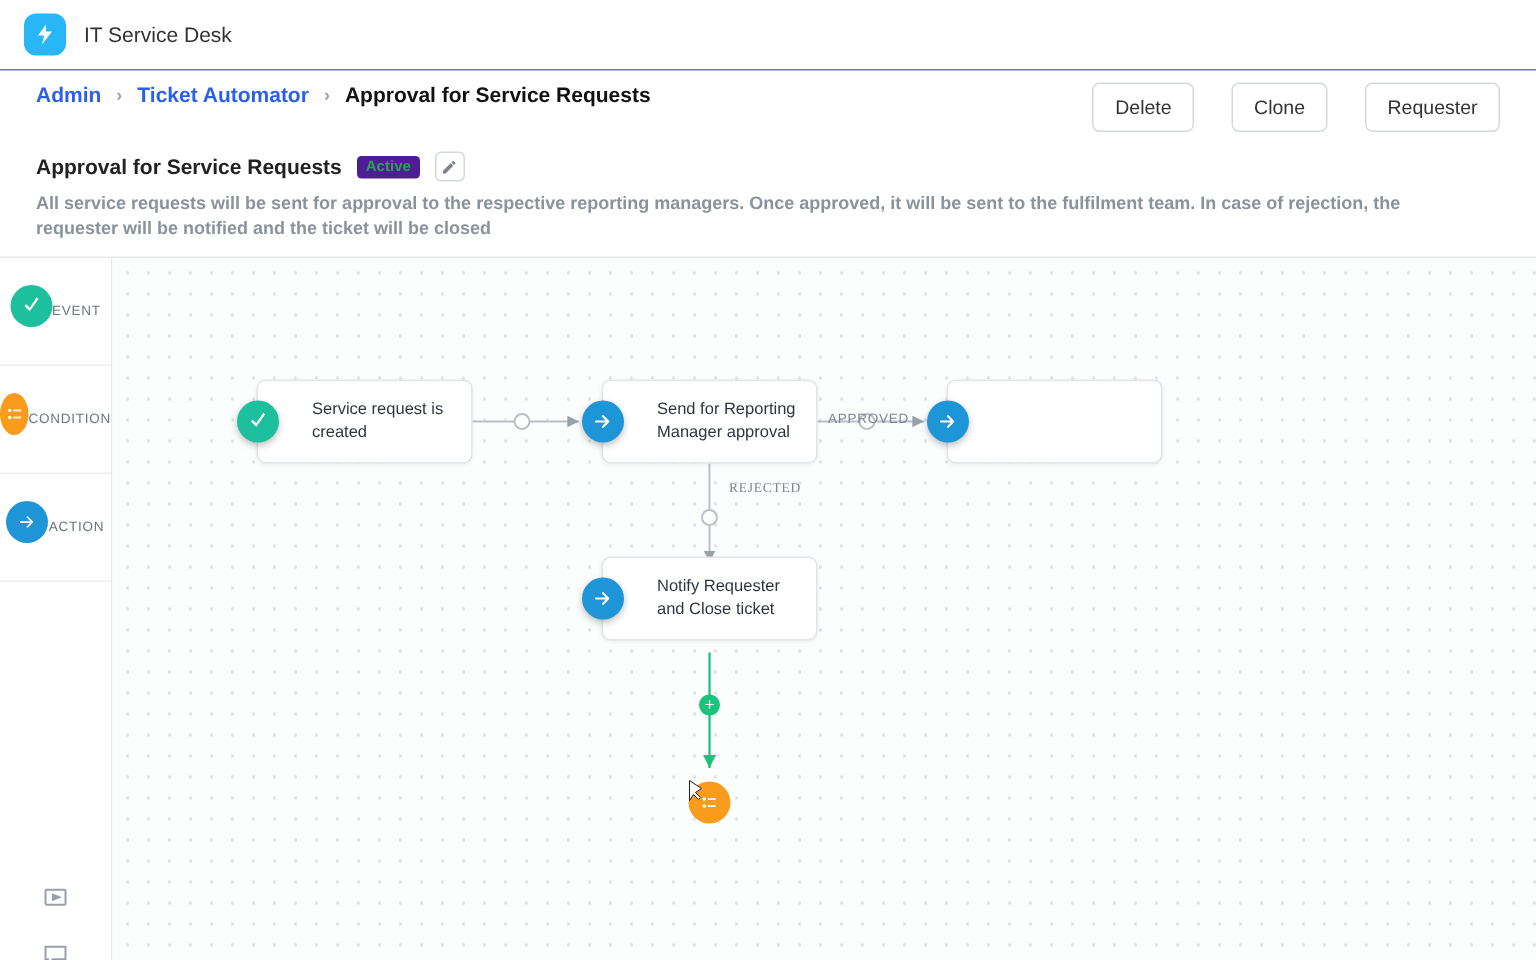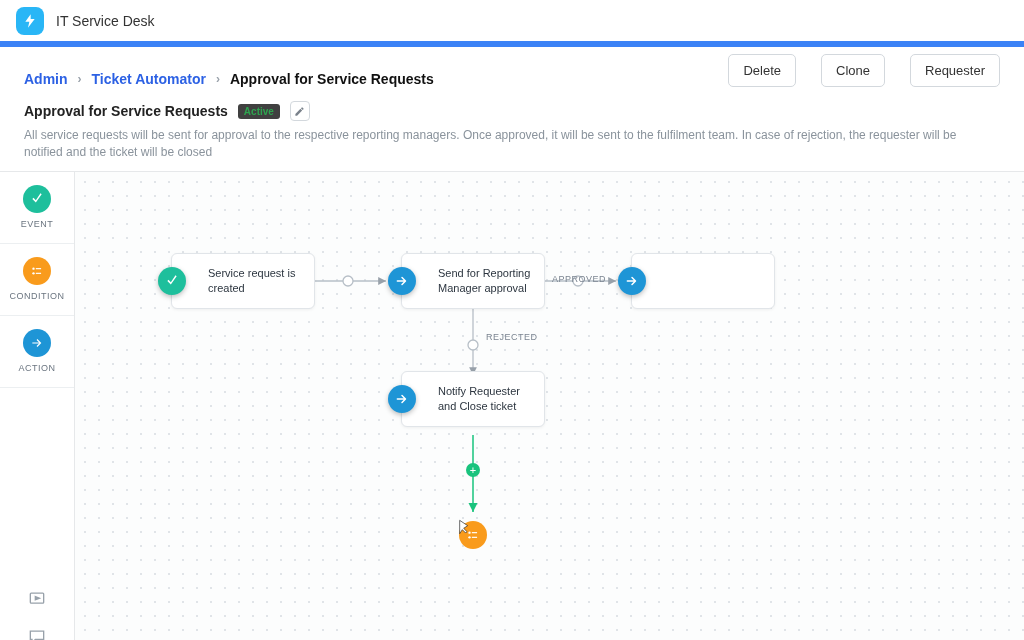--- a/index.html
+++ b/index.html
@@ -11,36 +11,36 @@
     height: 640px;
     overflow: hidden;
     background: #fff;
   }
 
   
   .appbar {
     display: flex;
     align-items: center;
     padding: 10px 16px;
-    border-bottom: 6px solid #3b82f6;
+    border-bottom: 1px solid #3b82f6;
     height: 47px;
   }
   .app-logo {
     width: 28px; height: 28px;
     background: #29b6f6;
     border-radius: 8px;
     display: flex; align-items: center; justify-content: center;
     margin-right: 12px;
   }
   .app-title { font-size: 14px; color: #333; font-weight: 500; }
 
   
   .action-header {
     display: flex;
-    align-items: flex-end;
+    align-items: flex-start;
     justify-content: space-between;
     padding: 8px 24px;
     height: 48px;
   }
   .breadcrumbs {
     display: flex;
     align-items: center;
     font-size: 14px;
     font-weight: 600;
     gap: 10px;
@@ -66,58 +66,59 @@
     border-bottom: 1px solid #e6e8ea;
   }
   .desc-title-row {
     display: flex;
     align-items: center;
     gap: 10px;
     margin-bottom: 6px;
   }
   .desc-title { font-size: 14px; font-weight: 600; color: #222; }
   .badge {
-    background: #404040;
+    background: #4c1d95;
     color: #2ea44f;
     font-size: 10px;
     font-weight: 600;
     padding: 2px 6px;
     border-radius: 3px;
   }
   .edit-btn {
     border: 1px solid #d3d8dd;
     border-radius: 4px;
     width: 20px; height: 20px;
     display: flex; align-items: center; justify-content: center;
     cursor: pointer;
   }
   .desc-text {
     font-size: 12px;
     color: #8a939c;
     line-height: 1.4;
     max-width: 940px;
+    font-weight: bold;
   }
 
   
   .main {
     display: flex;
     height: calc(100% - 47px - 48px - 60px);
   }
 
   .sidebar {
     width: 75px;
     border-right: 1px solid #e6e8ea;
     display: flex;
     flex-direction: column;
     align-items: center;
     position: relative;
   }
   .side-section {
     display: flex;
-    flex-direction: column;
+    flex-direction: row;
     align-items: center;
     justify-content: center;
     width: 100%;
     height: 72px;
     border-bottom: 1px solid #eceff1;
     cursor: pointer;
   }
   .side-section:last-of-type { border-bottom: none; }
   .side-circle {
     width: 28px; height: 28px;
@@ -370,21 +371,21 @@
     <div class="node" style="left:326px; top:199px;">
       <div class="node-circle circle-action">
         <svg width="14" height="14" viewBox="0 0 24 24">
             <path d="M4 12h12M12 6l6 6-6 6" stroke="#fff" stroke-width="2.5" fill="none" stroke-linecap="round" stroke-linejoin="round"></path>
           </svg>
       </div>
       <div class="node-label">Notify Requester and Close ticket</div>
     </div>
 
     <div class="edge-text" style="left:477px; top:90px;">APPROVED</div>
-    <div class="edge-text" style="left:411px; top:148px;">REJECTED</div>
+    <div class="edge-text" style="left:411px; top:136px;font-family:Liberation Serif, serif;">REJECTED</div>
 
     <div class="add-circle">+</div>
 
     <div class="drag-target">
       <svg width="14" height="14" viewBox="0 0 24 24" fill="#fff">
           <circle cx="6" cy="8" r="2"></circle>
           <rect x="10" y="7" width="9" height="2"></rect>
           <circle cx="6" cy="16" r="2"></circle>
           <rect x="10" y="15" width="9" height="2"></rect>
         </svg>

